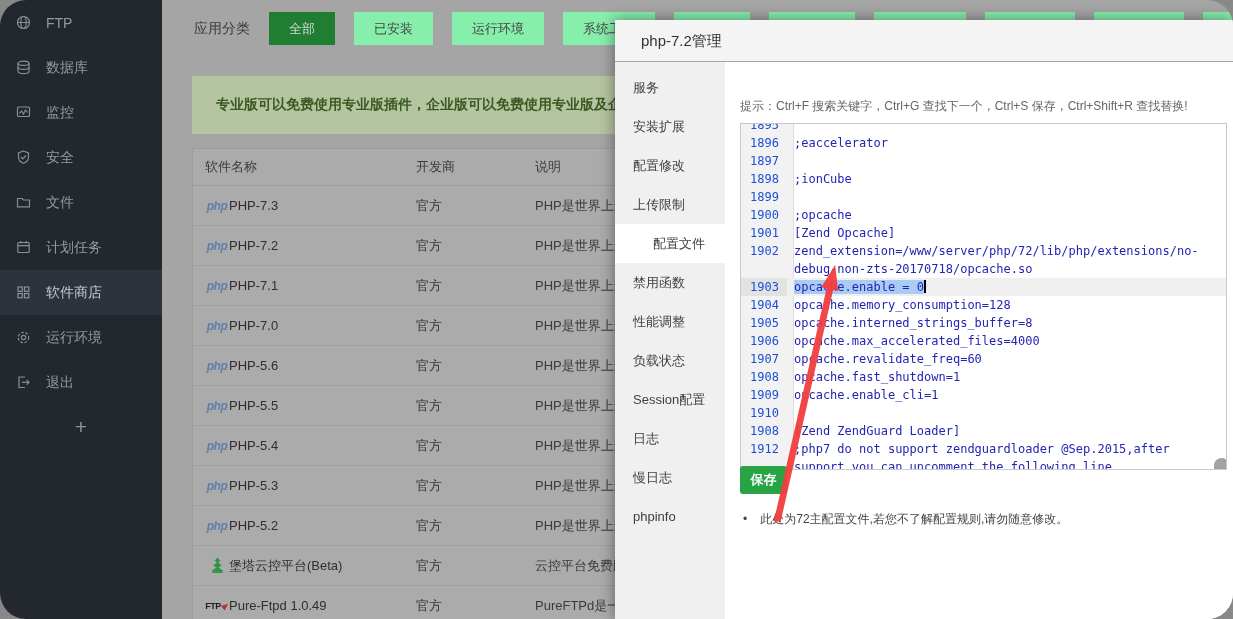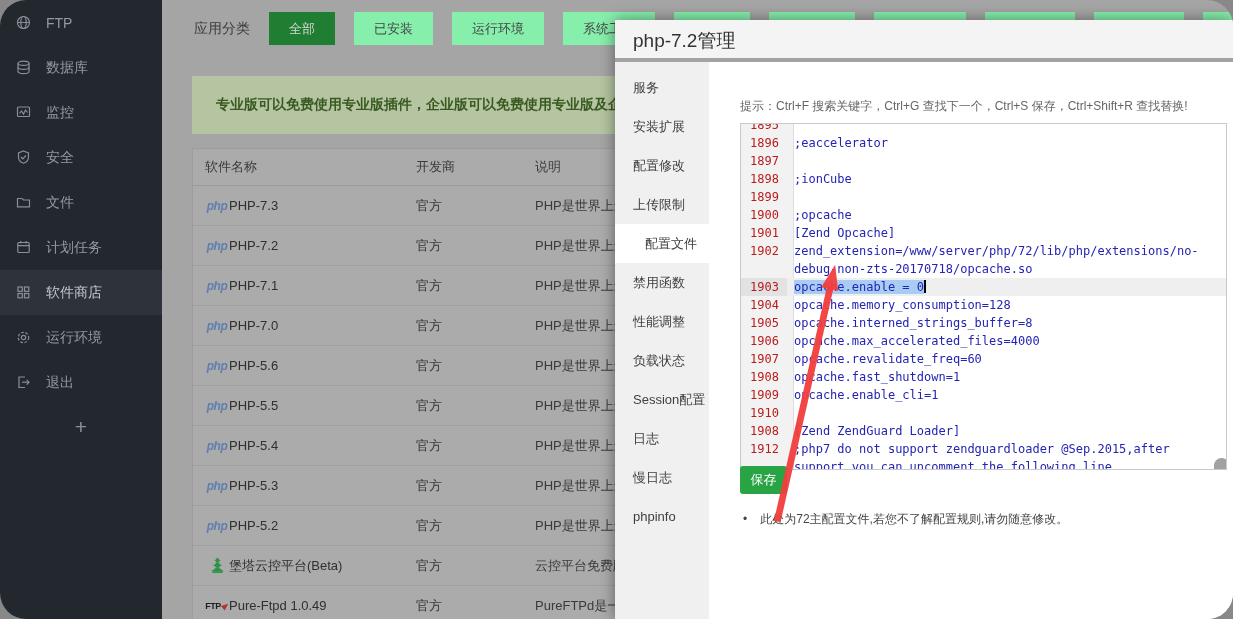--- a/index.html
+++ b/index.html
@@ -43,47 +43,47 @@
   .ic { width:24px; flex:none; display:flex; align-items:center; justify-content:center; }
   .php-ic { font-style:italic; font-weight:bold; font-size:12px; color:#5f7fae; letter-spacing:-0.5px; }
   .pagoda-ic svg { width:17px; height:17px; fill:#2f9245; }
   .ftp-ic { font-size:9px; font-weight:bold; color:#1f1f1f; letter-spacing:-0.5px; position:relative; }
   .ftp-red { display:inline-block; width:0; height:0; border-left:7px solid #b83030; border-top:3px solid transparent;
              border-bottom:3px solid transparent; transform:rotate(-40deg); margin-left:1px; vertical-align:middle; }
 
   
   .modal { position:absolute; left:615px; top:20px; width:618px; bottom:0; background:#fff;
            z-index:6; box-shadow:0 0 14px rgba(0,0,0,.45); }
-  .m-head { height:42px; background:#f4f4f4; border-bottom:4px solid #a3a3a3; line-height:41px;
-            padding-left:18px; font-size:19px; color:#333; }
-  .m-menu { position:absolute; left:0; top:42px; bottom:0; width:94px; background:#f0f0f0; padding-top:6px; }
+  .m-head { height:42px; background:#f4f4f4; border-bottom:1px solid #a3a3a3; line-height:41px;
+            padding-left:26px; font-size:15px; color:#333; }
+  .m-menu { position:absolute; left:0; top:42px; bottom:0; width:110px; background:#f0f0f0; padding-top:6px; }
   .m-item { height:39px; line-height:39px; padding-left:18px; font-size:13px; color:#3f3f3f; cursor:pointer; }
   .m-item.active { background:#fff;text-align:center; }
   .m-body { position:absolute; left:110px; top:42px; right:0; bottom:0; background:#fff; }
   .hint { position:absolute; left:15px; top:36px; font-size:12px; color:#666; white-space:nowrap; }
 
   .editor { position:absolute; left:15px; top:61px; width:487px; height:347px; border:1px solid #c9c9c9;
             overflow:hidden; font-family:"DejaVu Sans Mono","Liberation Mono",monospace;
             font-size:12px; line-height:18px; background:#fff; }
   .gutter-bg { position:absolute; left:0; top:0; bottom:0; width:53px; background:#f2f2f2;
                border-right:1px solid #ddd; }
   #code-lines { position:relative; margin-top:-8px; }
   .cm-row { display:flex; align-items:flex-start; }
-  .cm-row .ln { width:46px; padding-right:8px; text-align:right; color:#b91c1c; flex:none; }
+  .cm-row .ln { width:46px; padding-right:8px; text-align:right; color:#1d4ed8; flex:none; }
   .cm-row .cd { flex:1; padding-left:7px; padding-right:2px; color:#2424b4; white-space:pre-wrap;
                 overflow-wrap:break-word; min-height:18px; }
   .cm-row.active .ln { background:#e2e2e2; }
   .cm-row.active .cd { background:#efefef; }
   .sel { background:#a9ccf4; }
   .caret { display:inline-block; width:2px; height:13px; background:#000; vertical-align:-2px; }
   .scroll-thumb { position:absolute; right:-3px; top:334px; width:15px; height:20px; border-radius:9px;
                   background:#a2a2a2; cursor:pointer; }
 
   .save { position:absolute; left:15px; top:404px; width:47px; height:28px; background:#28a445;
-          color:#fff; border:none; border-radius:3px; font-size:13px; font-weight:normal; cursor:pointer;
+          color:#fff; border:none; border-radius:3px; font-size:13px; font-weight:bold; cursor:pointer;
           font-family:inherit; }
   .note { position:absolute; left:18px; top:449px; font-size:12px; color:#454545; white-space:nowrap; }
   .note .bullet { margin-right:13px; }
   .arrow { position:absolute; left:0; top:0; width:100%; height:100%; pointer-events:none; z-index:9; }
 </style>
 </head>
 <body>
 
 <div class="screen">
 

